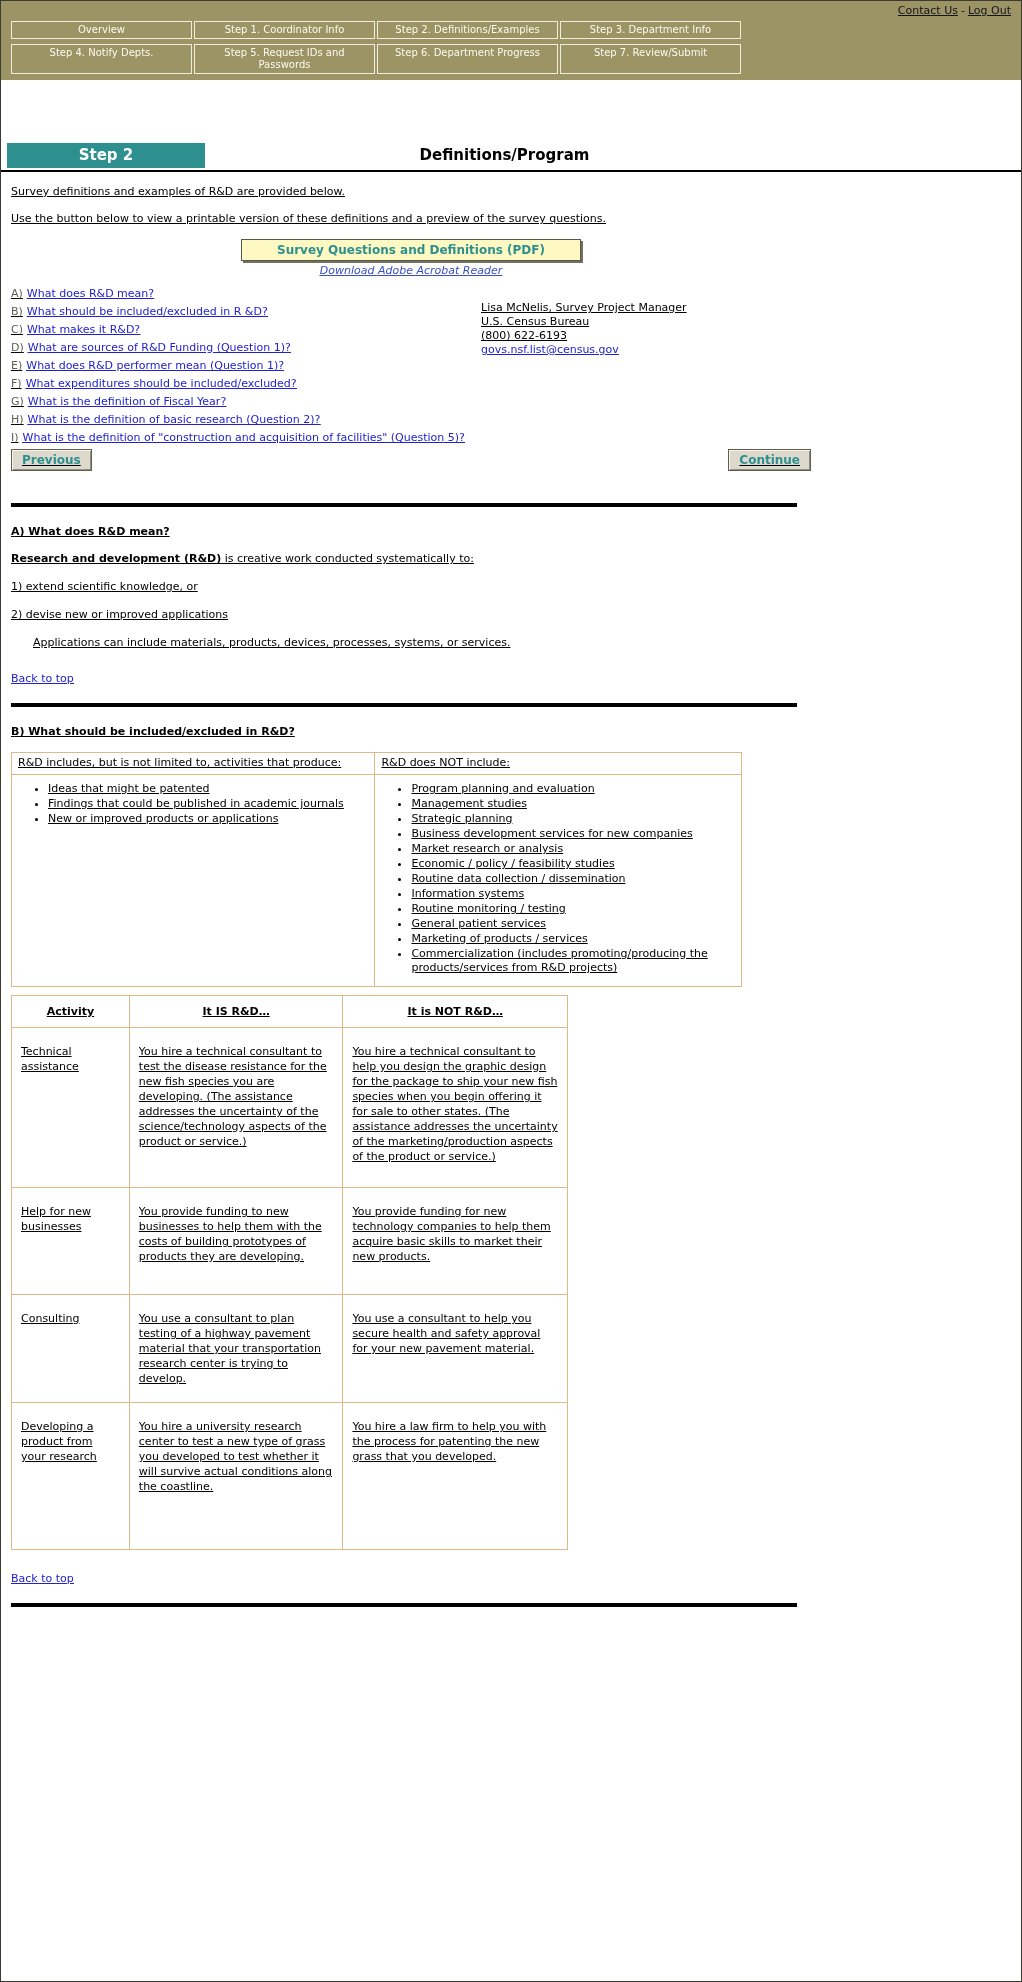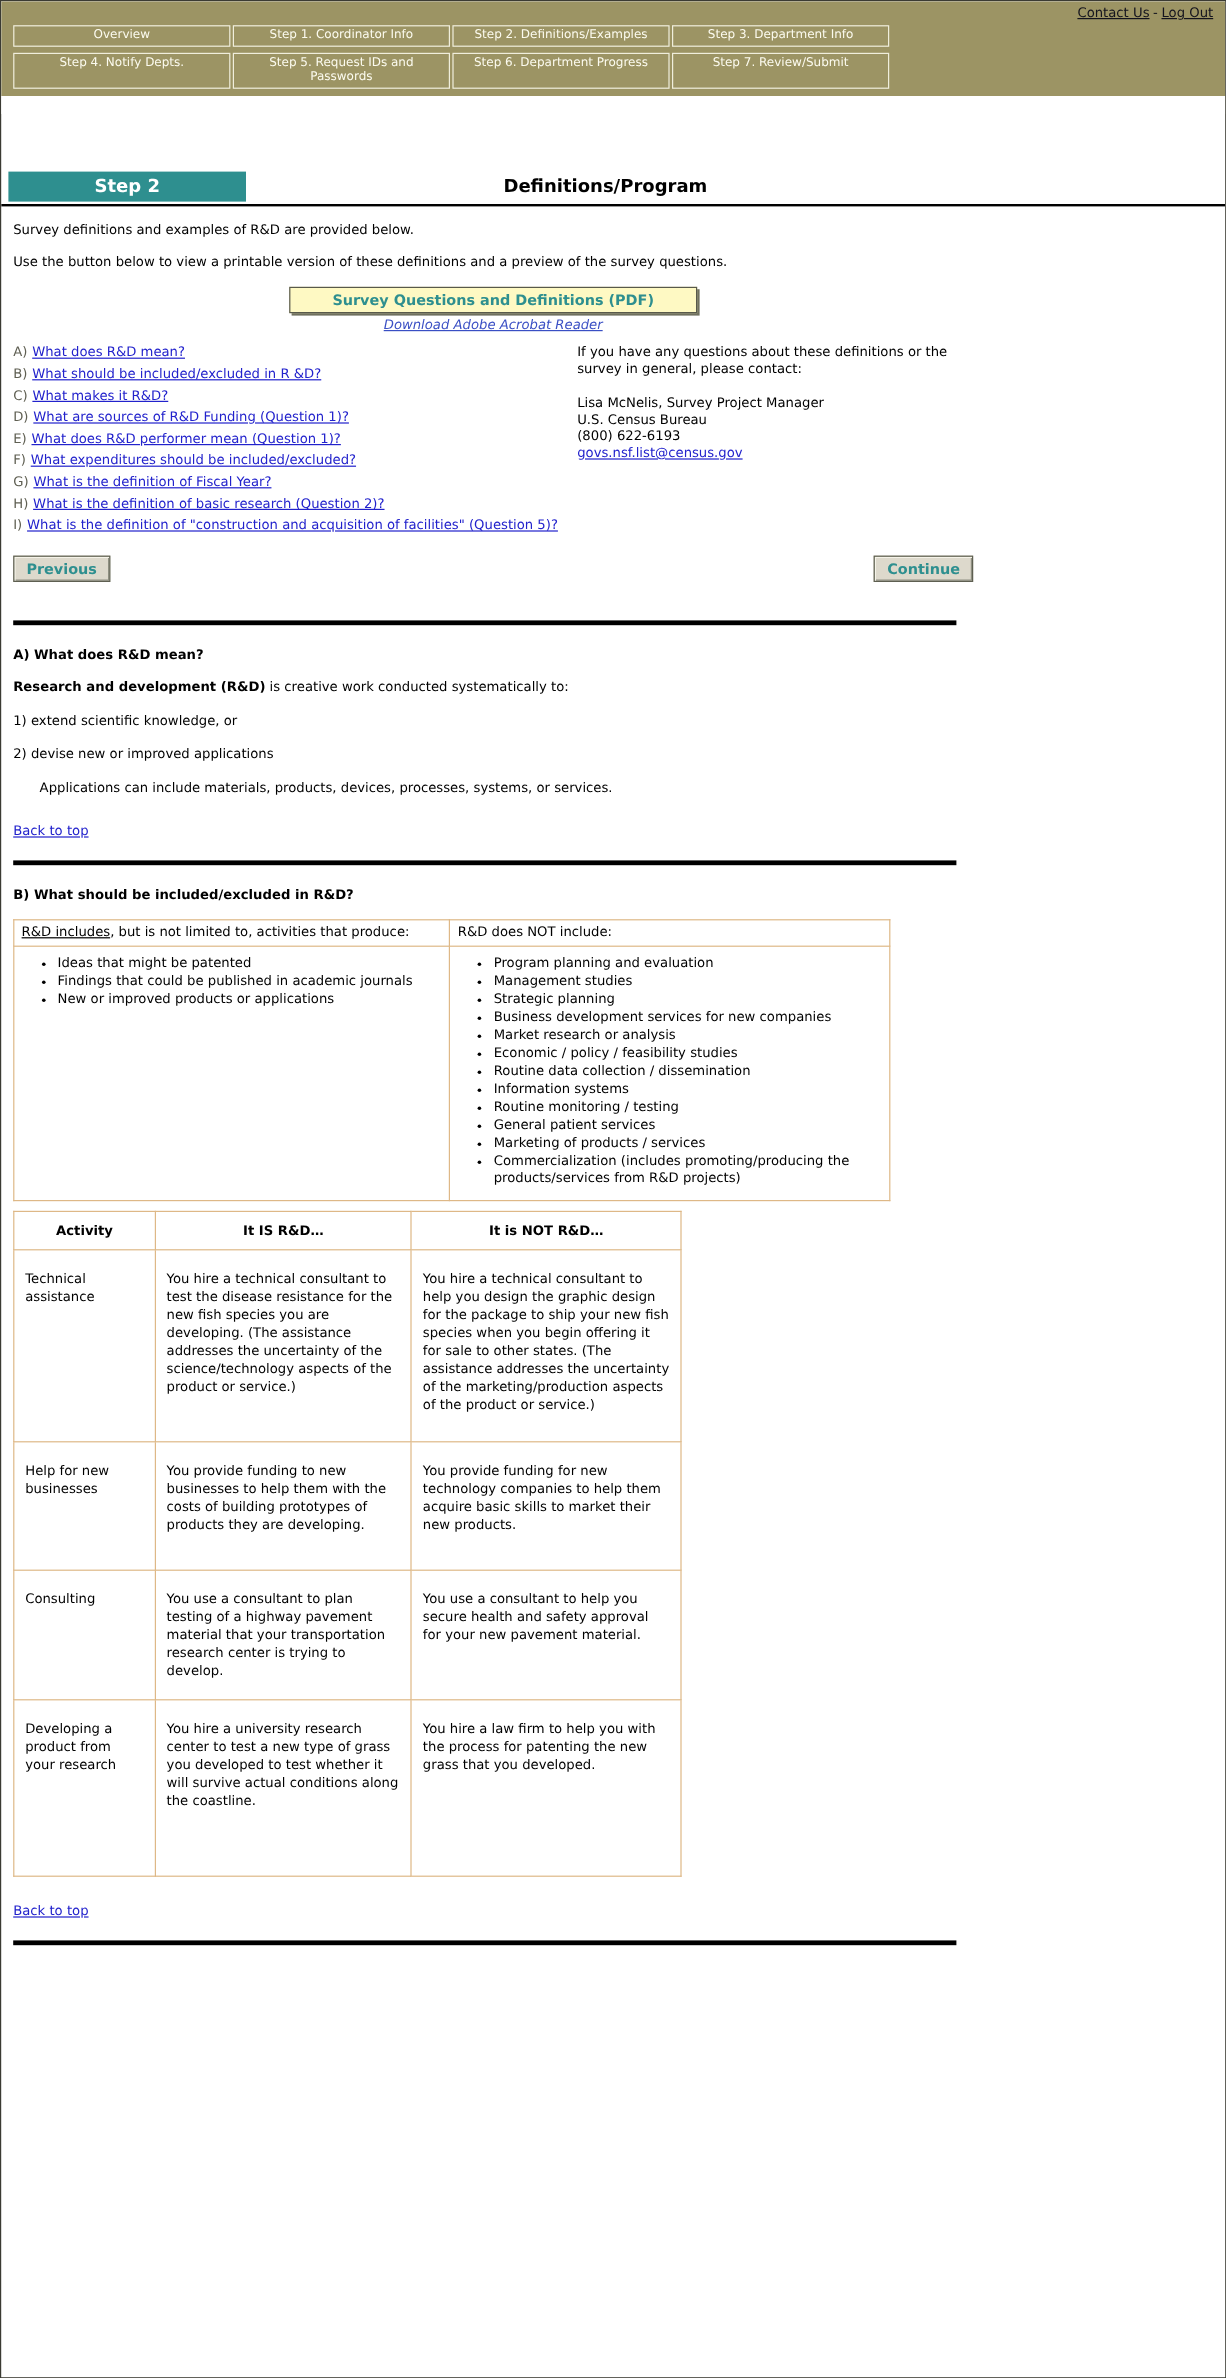--- a/index.html
+++ b/index.html
@@ -17,40 +17,40 @@
   .nav-cell { flex:0 0 181px; border:1px solid #F0EEDC; color:#FCFBEF; font-size:10px; line-height:12px; text-align:center; padding:2px 2px; cursor:pointer; }
 
   .gap-white { height:15px; background:#FFF; }
 
   
   .step-header { display:flex; width:797px; margin-left:6px;margin-top:48px; }
   .step-box { width:198px; background:#2E8F8F; color:#FFF; font-weight:bold; font-size:15px; text-align:center; padding:3px 0 4px; }
   .step-title-area { flex:1; text-align:center; font-weight:bold; font-size:15px; padding:3px 0 4px; color:#000; }
 
   
-  .content { border-top:2px solid #000; margin-top:2px; padding:13px 10px 0 10px; }
+  .content { border-top:2px solid #000; margin-top:2px; padding:13px 10px 0 10px;text-decoration:underline; }
   .main-col { width:800px; }
   p.intro { margin-bottom:13px; line-height:14px; }
 
   .pdf-btn-wrap { text-align:center; margin:4px 0 2px; }
   .pdf-btn { font-family:inherit; background:#fef9c3; border:1px solid #58594B; box-shadow:2px 2px 0 #70715F; color:#2E8F8F; font-weight:bold; font-size:12px; padding:3px 14px; width:340px; cursor:pointer; }
   .acrobat { text-align:center; font-size:11px; margin:3px 0 10px; }
   .acrobat .link { color:#3A4FC4; font-style:italic; }
 
   .link { text-decoration:underline; cursor:pointer; }
   a.link, .blue { color:#2222CC; }
 
   .cols { display:flex; }
   .toc { width:470px; }
   .toc-row { margin-bottom:5px; line-height:13px; }
   .toc-letter { color:#5F5F52; margin-right:4px; }
   .contact { width:330px; line-height:14px; }
   .contact-block { margin-top:14px; line-height:14px; }
 
-  .btn-row { display:flex; justify-content:space-between; margin-top:14px; width:800px; }
+  .btn-row { display:flex; justify-content:space-between; width:800px; }
   .btn { font-family:inherit; background:#DDD9CC; border:1px solid #5E5F51; box-shadow:inset 1px 1px 0 #F6F4E9, inset -1px -1px 0 #8F9082; color:#2E8F8F; font-weight:bold; font-size:12px; padding:3px 10px; cursor:pointer; }
 
   .divider { height:4px; background:#000; width:786px; }
   .d1 { margin-top:32px; }
   .d2 { margin-top:18px; }
   .d3 { margin-top:18px; }
 
   .sec-heading { font-weight:bold; margin-top:18px; }
   .sec-p { margin-top:14px; line-height:14px; }
   .b { font-weight:bold; }
@@ -126,21 +126,20 @@
           <div class="toc-row"><span class="toc-letter">B)</span><span class="link blue">What should be included/excluded in R &amp;D?</span></div>
           <div class="toc-row"><span class="toc-letter">C)</span><span class="link blue">What makes it R&amp;D?</span></div>
           <div class="toc-row"><span class="toc-letter">D)</span><span class="link blue">What are sources of R&amp;D Funding (Question 1)?</span></div>
           <div class="toc-row"><span class="toc-letter">E)</span><span class="link blue">What does R&amp;D performer mean (Question 1)?</span></div>
           <div class="toc-row"><span class="toc-letter">F)</span><span class="link blue">What expenditures should be included/excluded?</span></div>
           <div class="toc-row"><span class="toc-letter">G)</span><span class="link blue">What is the definition of Fiscal Year?</span></div>
           <div class="toc-row"><span class="toc-letter">H)</span><span class="link blue">What is the definition of basic research (Question 2)?</span></div>
           <div class="toc-row"><span class="toc-letter">I)</span><span class="link blue">What is the definition of "construction and acquisition of facilities" (Question 5)?</span></div>
         </div>
         <div class="contact">
-          <div>If you have any questions about these definitions or the survey in general, please contact:</div>
           <div class="contact-block">
             <div>Lisa McNelis, Survey Project Manager</div>
             <div>U.S. Census Bureau</div>
             <div>(800) 622-6193</div>
             <div><span class="link blue">govs.nsf.list@census.gov</span></div>
           </div>
         </div>
       </div>
 
       <div class="btn-row">

